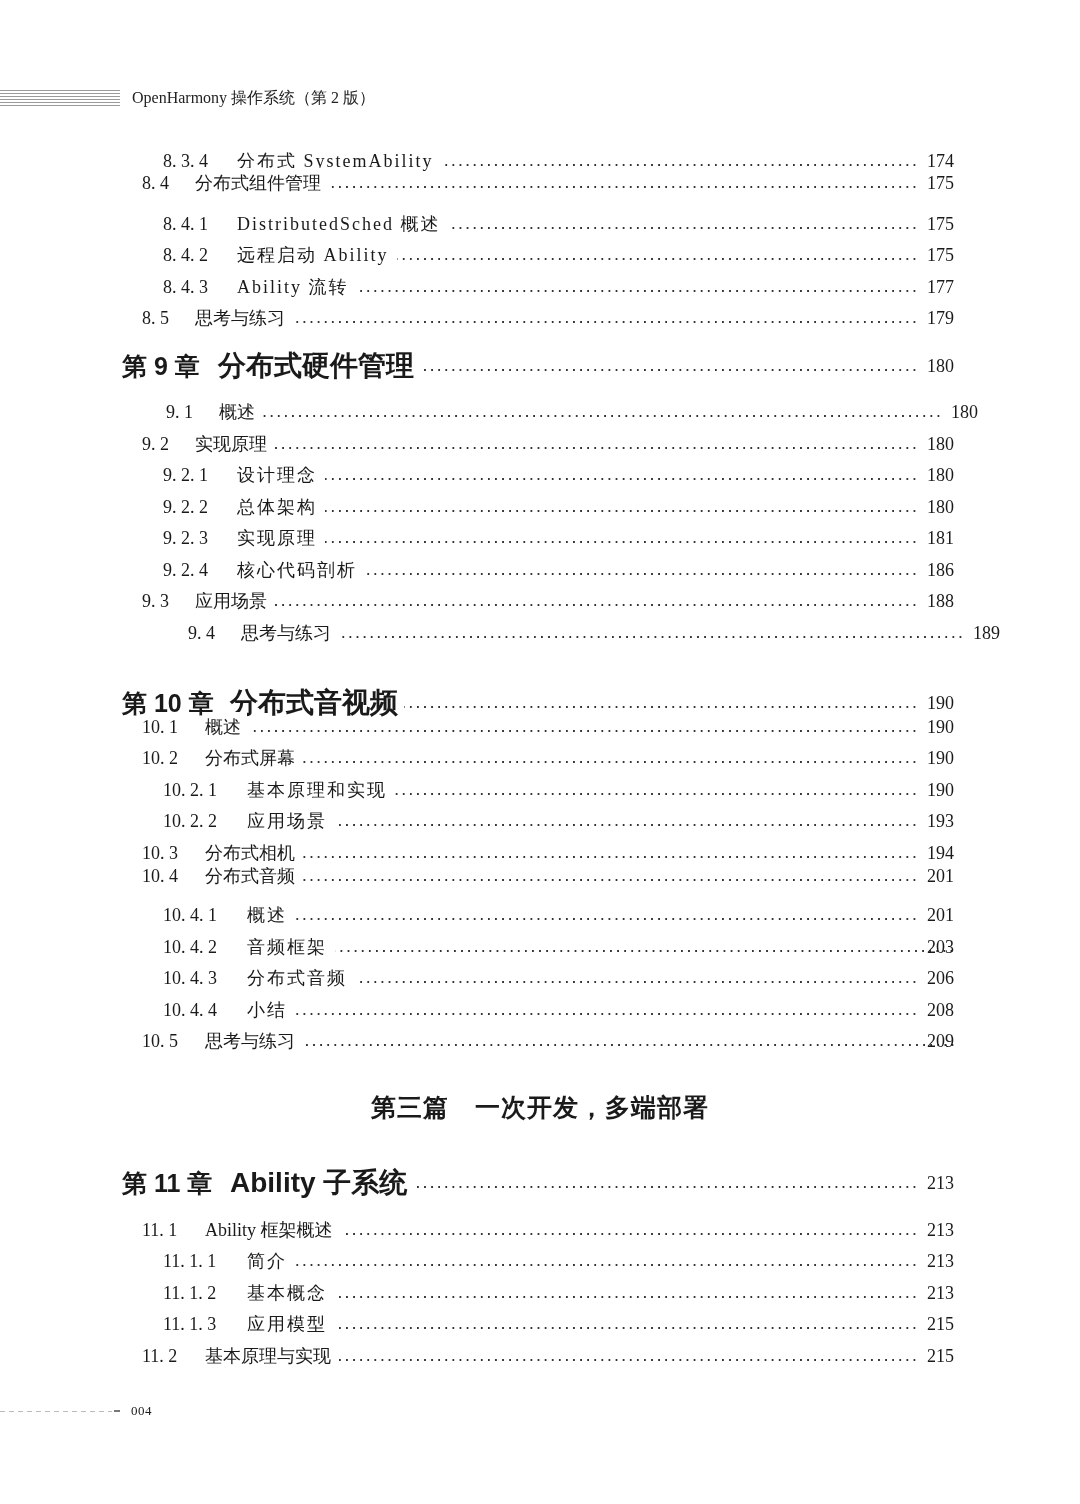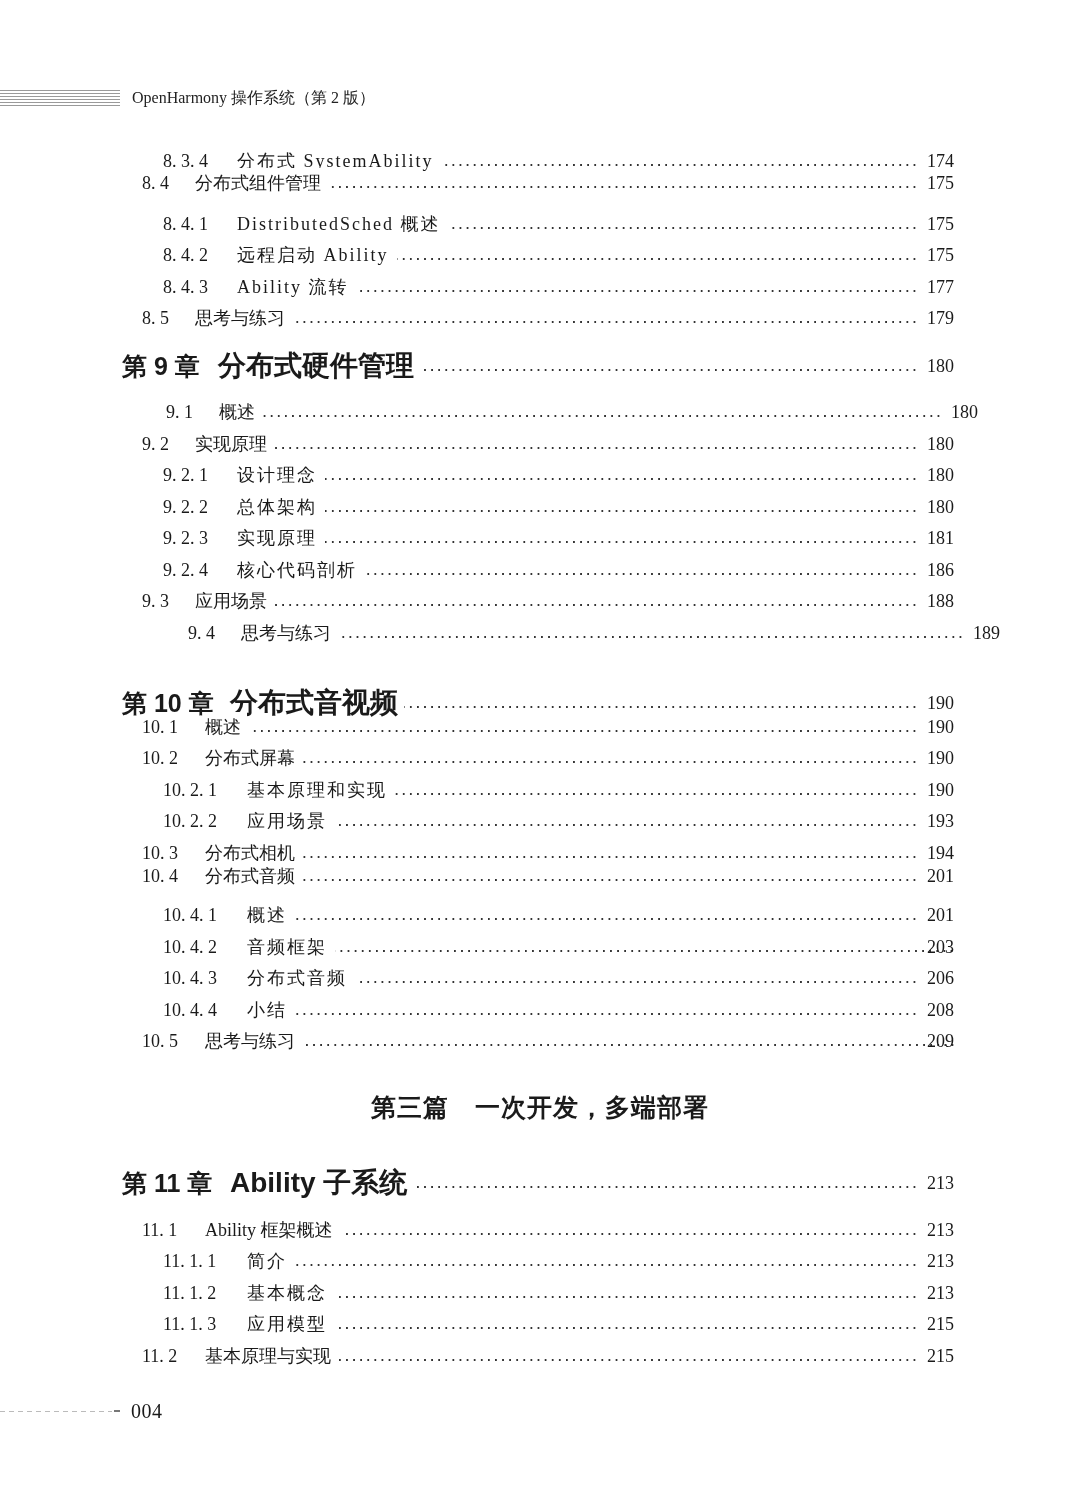--- a/index.html
+++ b/index.html
@@ -34,21 +34,21 @@
   .row.ch .leader { height: 34px; background-position: right 19px; }
   .row.ch .page { line-height: 34px; }
 
   .part { position: absolute; top: 1088px; left: 0; width: 1080px; text-align: center;
     font-family: "DejaVu Serif", "Liberation Serif", serif; font-weight: bold; font-size: 25px; line-height: 40px; letter-spacing: 1px; }
 
   .footer { position: absolute; top: 1398px; left: 0; width: 300px; height: 28px; }
   .footer-dash { position: absolute; left: 0; top: 13px; width: 112px; height: 1px;
     background: repeating-linear-gradient(to right, #bbb 0 5px, transparent 5px 9px); }
   .footer-mark { position: absolute; left: 114px; top: 12px; width: 6px; height: 2px; background: #777; }
-  .footer-page { position: absolute; left: 131px; top: 0; font-size: 20px; line-height: 26px; letter-spacing: 0.5px; }
+  .footer-page { position: absolute; left: 131px; top: 0; font-size: 13px; line-height: 26px; letter-spacing: 0.5px; }
 </style>
 </head>
 <body>
 
 <div class="header">
   <div class="header-lines"></div>
   <div class="header-title">OpenHarmony 操作系统（第 2 版）</div>
 </div>
 
 <div class="toc" id="toc">

